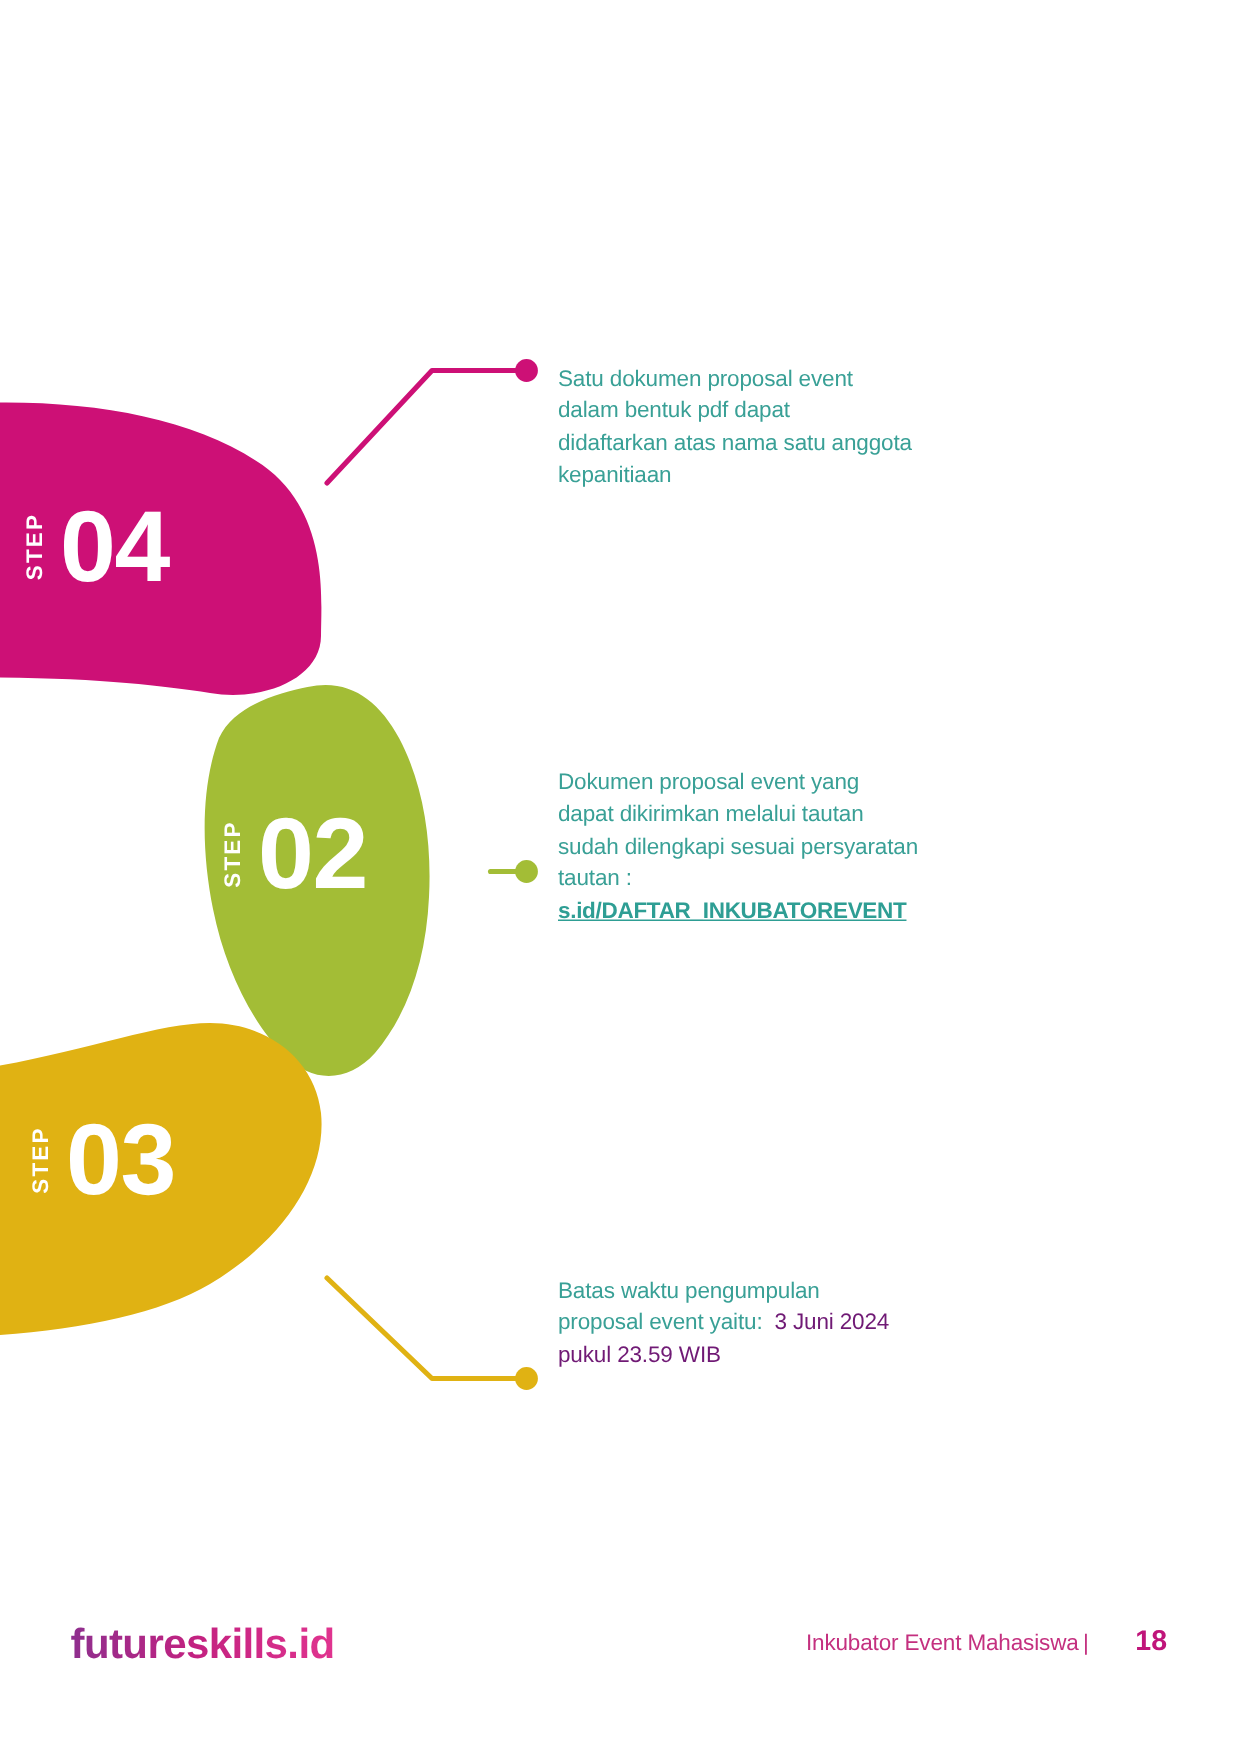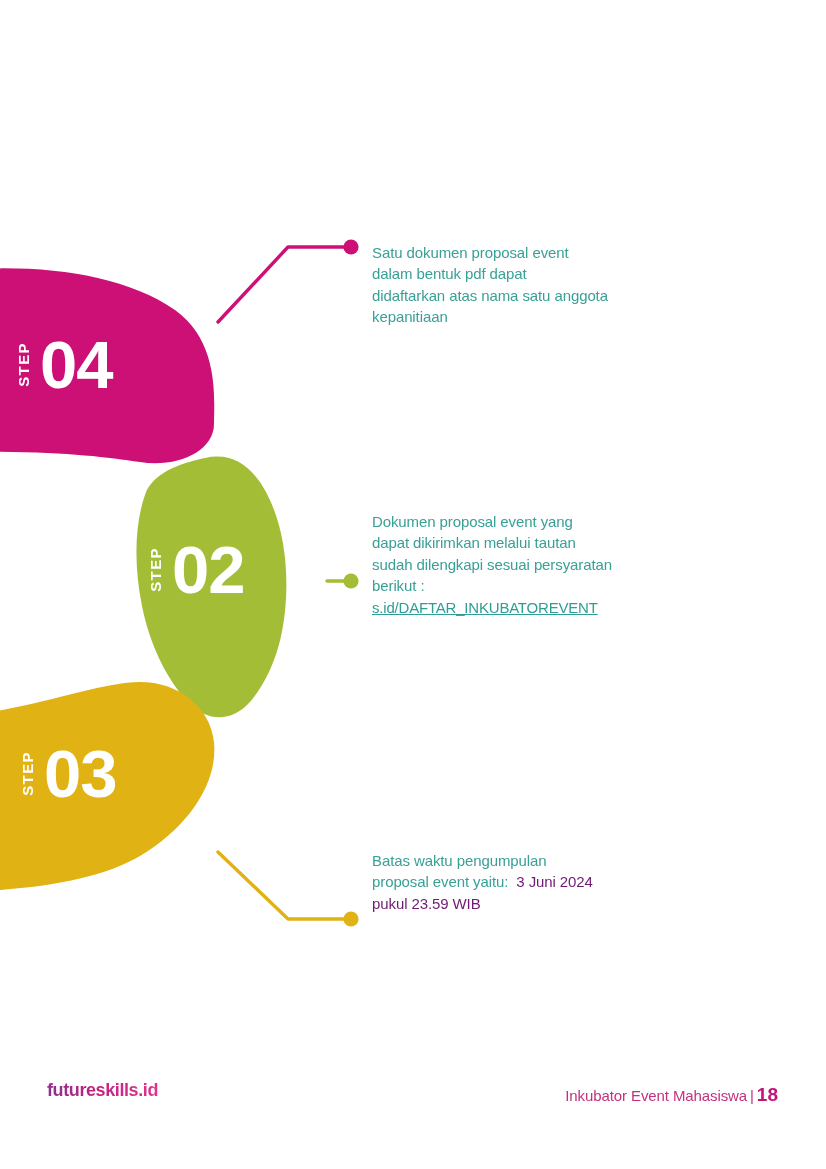--- a/index.html
+++ b/index.html
@@ -71,38 +71,38 @@
   #desc-02 { top: 511px; }
   #desc-03 { top: 850px; }
 
   .desc .strong {
     font-weight: normal;
     color: #701a75;
     white-space: nowrap;
   }
   .desc .link {
     display: block;
-    font-weight: normal;
+    font-weight: bold;
     color: #2e9e94;
     letter-spacing: -0.2px;
   }
 
   
   #footer {
     position: absolute;
     left: 0;
     top: 1080px;
     width: 826px;
     height: 46px;
   }
   #brand-logo {
     position: absolute;
     left: 47px;
     top: 0;
-    font-size: 18px;
+    font-size: 28px;
     font-weight: bold;
     letter-spacing: -0.4px;
     background: linear-gradient(90deg, #8e2f8e 0%, #c32280 48%, #e0348f 100%);
     -webkit-background-clip: text;
     background-clip: text;
     color: transparent;
   }
   #footer-right {
     position: absolute;
     right: 48px;
@@ -110,20 +110,21 @@
     font-size: 15px;
     color: #c4307f;
     letter-spacing: -0.1px;
     white-space: nowrap;
   }
   #footer-right .pagenum {
     font-size: 19px;
     font-weight: bold;
     color: #c0157a;
     letter-spacing: 0;
+    margin-left: 28px;
   }
   #footer-right .bar {
     color: #c4307f;
   }
 </style>
 </head>
 <body>
 
 <div id="page">
 
@@ -188,21 +189,21 @@
     <div>Satu dokumen proposal event</div>
     <div>dalam bentuk pdf dapat</div>
     <div>didaftarkan atas nama satu anggota</div>
     <div>kepanitiaan</div>
   </div>
 
   <div class="desc" id="desc-02">
     <div>Dokumen proposal event yang</div>
     <div>dapat dikirimkan melalui tautan</div>
     <div>sudah dilengkapi sesuai persyaratan</div>
-    <div>berikut :</div>
+    <div>tautan :</div>
     <a class="link" href="#">s.id/DAFTAR_INKUBATOREVENT</a>
   </div>
 
   <div class="desc" id="desc-03">
     <div>Batas waktu pengumpulan</div>
     <div><span>proposal event yaitu:</span><span class="strong" style="margin-left:8px">3 Juni 2024</span></div>
     <div class="strong">pukul 23.59 WIB</div>
   </div>
 
   <div id="footer">

